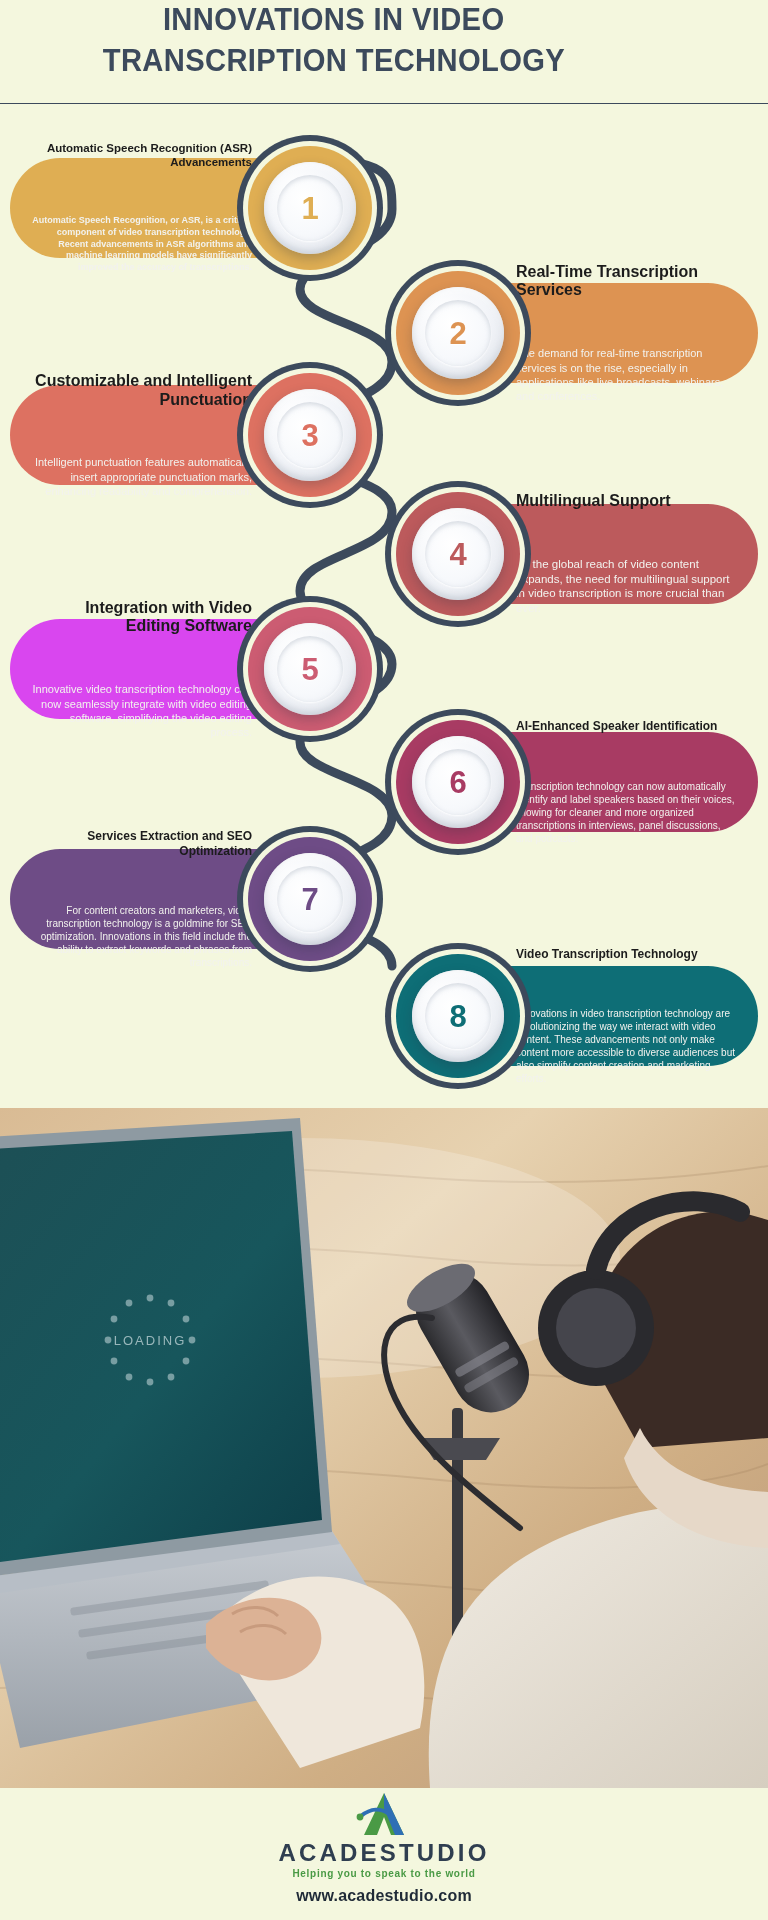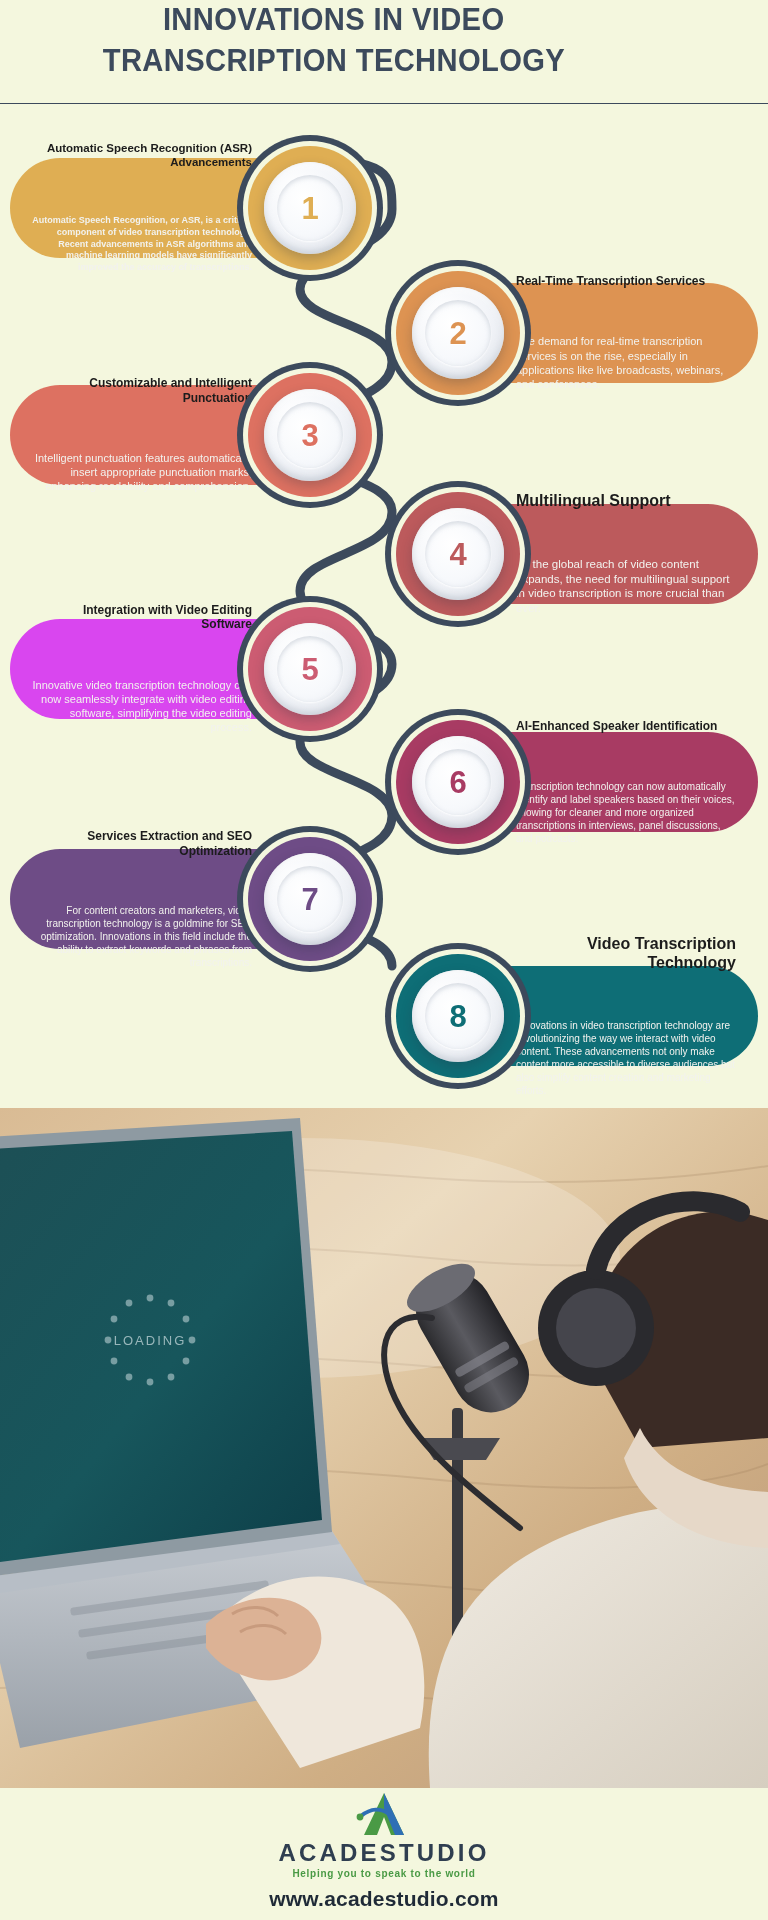--- a/index.html
+++ b/index.html
@@ -73,21 +73,21 @@
     color: #f2f2ee;
     line-height: 1.30;
     font-weight: 500;
   }
 
   
   .sz-xs .card-title { font-size: 11.5px; }
   .sz-xs .card-desc  { font-size: 9px; font-weight: 700; }
   .sz-sm .card-title { font-size: 12px; }
   .sz-sm .card-desc  { font-size: 10px; }
-  .sz-md .card-title { font-size: 12px; }
+  .sz-md .card-title { font-size: 16px; }
   .sz-md .card-desc  { font-size: 11px; }
   .sz-lg .card-title { font-size: 16px; }
   .sz-lg .card-desc  { font-size: 11.5px; }
 
   
   .badge {
     position: absolute; top: -12px;
     width: 124px; height: 124px;
     border-radius: 50%;
     display: flex; align-items: center; justify-content: center;
@@ -144,21 +144,21 @@
   .logo-mark { width: 58px; height: 48px; }
   .logo-name {
     font-size: 24px; font-weight: 700; letter-spacing: 3.2px;
     color: #2f3e50; margin-top: 1px;
   }
   .logo-tag {
     font-size: 10px; font-weight: 700; letter-spacing: 0.7px;
     color: #4a9a45; margin-top: 1px;
   }
   .footer-url {
-    font-size: 21px; font-weight: 800; color: #1f2a37;
+    font-size: 16px; font-weight: 800; color: #1f2a37;
     margin-top: 8px; letter-spacing: 0.2px;
   }
 </style>
 </head>
 <body>
 
 <div class="header">
   <div class="header-title">INNOVATIONS IN VIDEO</div>
   <div class="header-title">TRANSCRIPTION TECHNOLOGY</div>
 </div>
@@ -267,21 +267,21 @@
     <div class="badge">
       <div class="badge-ring" style="background:#6e4c86; box-shadow: 0 0 0 5px #f4f7de, 0 0 0 11px #3c4a5c;"></div>
       <div class="badge-disc">
         <span class="badge-num" style="color:#6e4c86;">7</span>
       </div>
     </div>
   </div>
 
   <div class="card right sz-md" style="top: 862px; background:#0e6e76;">
     <div class="card-text">
-      <div class="card-title" style="font-size:16px;text-align:right;">Video Transcription Technology</div>
+      <div class="card-title" style="font-size:12px;">Video Transcription Technology</div>
       <div class="card-desc" style="font-size:10px;">Innovations in video transcription technology are revolutionizing the way we interact with video content. These advancements not only make content more accessible to diverse audiences but also simplify content creation and marketing efforts.</div>
     </div>
     <div class="badge">
       <div class="badge-ring" style="background:#0e6e76; box-shadow: 0 0 0 5px #f4f7de, 0 0 0 11px #3c4a5c;"></div>
       <div class="badge-disc">
         <span class="badge-num" style="color:#0e6e76;">8</span>
       </div>
     </div>
   </div>
 

